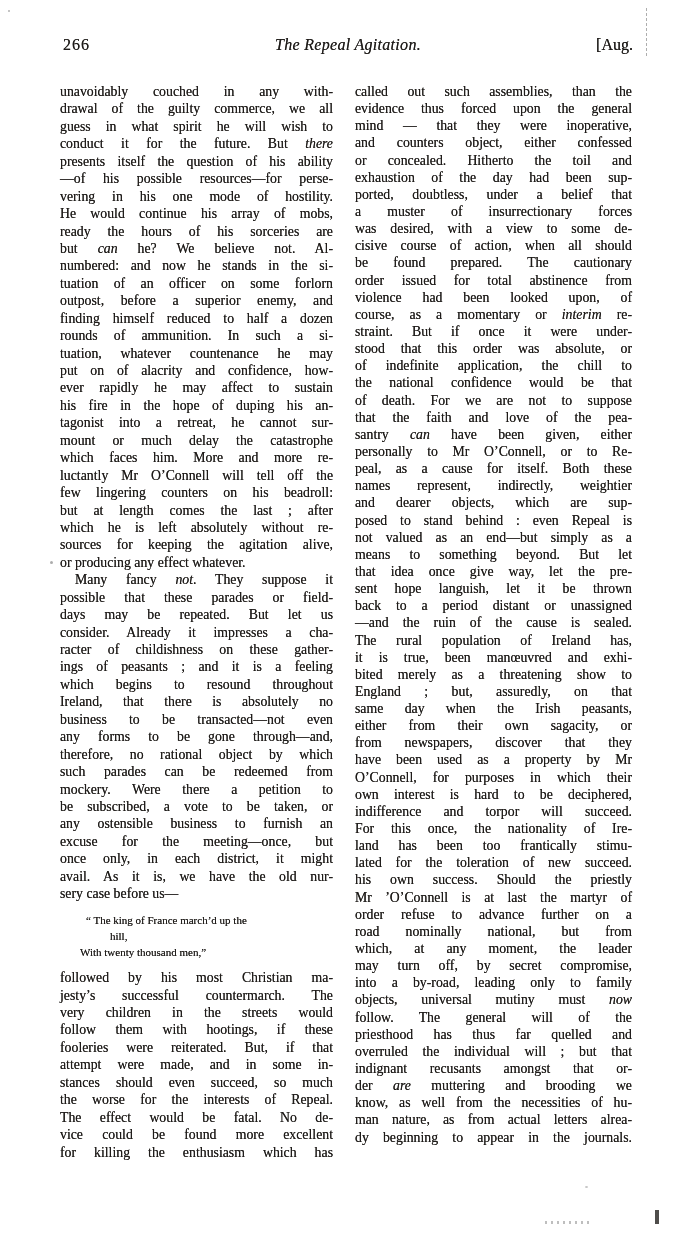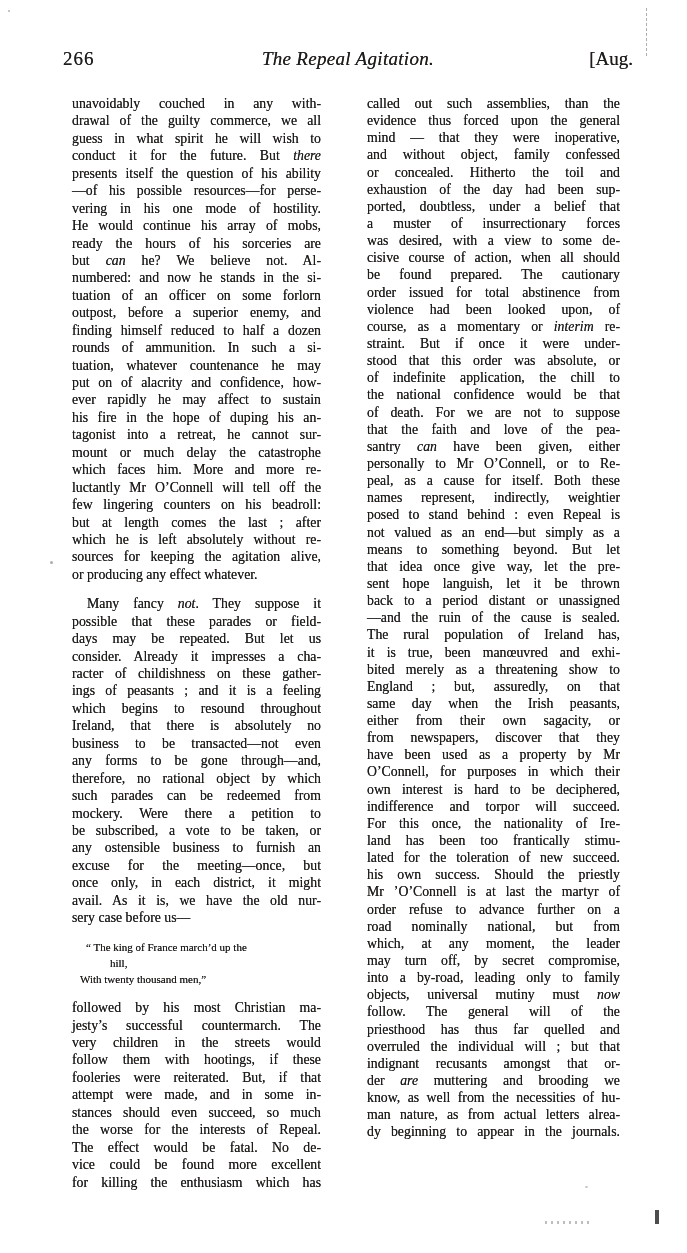--- a/index.html
+++ b/index.html
@@ -6,29 +6,29 @@
   #page{
     position:relative;
     width:687px;height:1253px;
     background:#ffffff;
     font-family:"Liberation Serif","DejaVu Serif",serif;
     color:#1f1c1a;
     overflow:hidden;
     text-shadow:0 0 0.45px rgba(32,29,26,0.85);
   }
   
-  #running-head{position:absolute;top:48px;left:63px;right:54px;height:22px;font-size:19px;}
+  #running-head{position:absolute;top:36px;left:63px;right:54px;height:22px;font-size:16px;}
   #page-number{position:absolute;left:0;top:0;letter-spacing:1px;}
   #head-title{position:absolute;left:0;right:0;text-align:center;font-style:italic;letter-spacing:0.3px;}
   #head-issue{position:absolute;right:0;top:0;margin-left:39px;}
   
   .column{position:absolute;top:83px;font-size:13.8px;}
   #col-left {left:60px;width:273px;}
   #col-right{left:355px;width:277px;}
-  .block{margin:12px;}
+  .block{margin:0;}
   .line{
     line-height:17.45px;height:17.45px;
     text-align:justify;text-align-last:justify;
     white-space:nowrap;overflow:visible;
   }
   #col-right .line{line-height:17.15px;height:17.15px;}
   .line.last{text-align-last:left;}
   .para.indent .line:first-child{text-indent:15px;}
   .quote{margin:9px 0 9px 0;font-size:11px;}
   .quote .line{line-height:16.2px;height:16.2px;text-align:left;text-align-last:left;}
@@ -122,41 +122,42 @@
         <div class="line">The effect would be fatal.  No de-</div>
         <div class="line">vice could be found more excellent</div>
         <div class="line">for killing the enthusiasm which has</div>
       </div>
     </div>
   <div id="col-right" class="column">
       <div class="block para">
         <div class="line">called out such assemblies, than the</div>
         <div class="line">evidence thus forced upon the general</div>
         <div class="line">mind — that they were inoperative,</div>
-        <div class="line">and without object, family confessed</div>
+        <div class="line">and counters object, either confessed</div>
         <div class="line">or concealed.  Hitherto the toil and</div>
         <div class="line">exhaustion of the day had been sup-</div>
         <div class="line">ported, doubtless, under a belief that</div>
         <div class="line">a muster of insurrectionary forces</div>
         <div class="line">was desired, with a view to some de-</div>
         <div class="line">cisive course of action, when all should</div>
         <div class="line">be found prepared.  The cautionary</div>
         <div class="line">order issued for total abstinence from</div>
         <div class="line">violence had been looked upon, of</div>
         <div class="line">course, as a momentary or <i>interim</i> re-</div>
         <div class="line">straint.  But if once it were under-</div>
         <div class="line">stood that this order was absolute, or</div>
         <div class="line">of indefinite application, the chill to</div>
         <div class="line">the national confidence would be that</div>
         <div class="line">of death.  For we are not to suppose</div>
         <div class="line">that the faith and love of the pea-</div>
         <div class="line">santry <i>can</i> have been given, either</div>
         <div class="line">personally to Mr O’Connell, or to Re-</div>
         <div class="line">peal, as a cause for itself.  Both these</div>
         <div class="line">names represent, indirectly, weightier</div>
+        <div class="line">and dearer objects, which are sup-</div>
         <div class="line">posed to stand behind : even Repeal is</div>
         <div class="line">not valued as an end—but simply as a</div>
         <div class="line">means to something beyond.  But let</div>
         <div class="line">that idea once give way, let the pre-</div>
         <div class="line">sent hope languish, let it be thrown</div>
         <div class="line">back to a period distant or unassigned</div>
         <div class="line">—and the ruin of the cause is sealed.</div>
         <div class="line">The rural population of Ireland has,</div>
         <div class="line">it is true, been manœuvred and exhi-</div>
         <div class="line">bited merely as a threatening show to</div>

